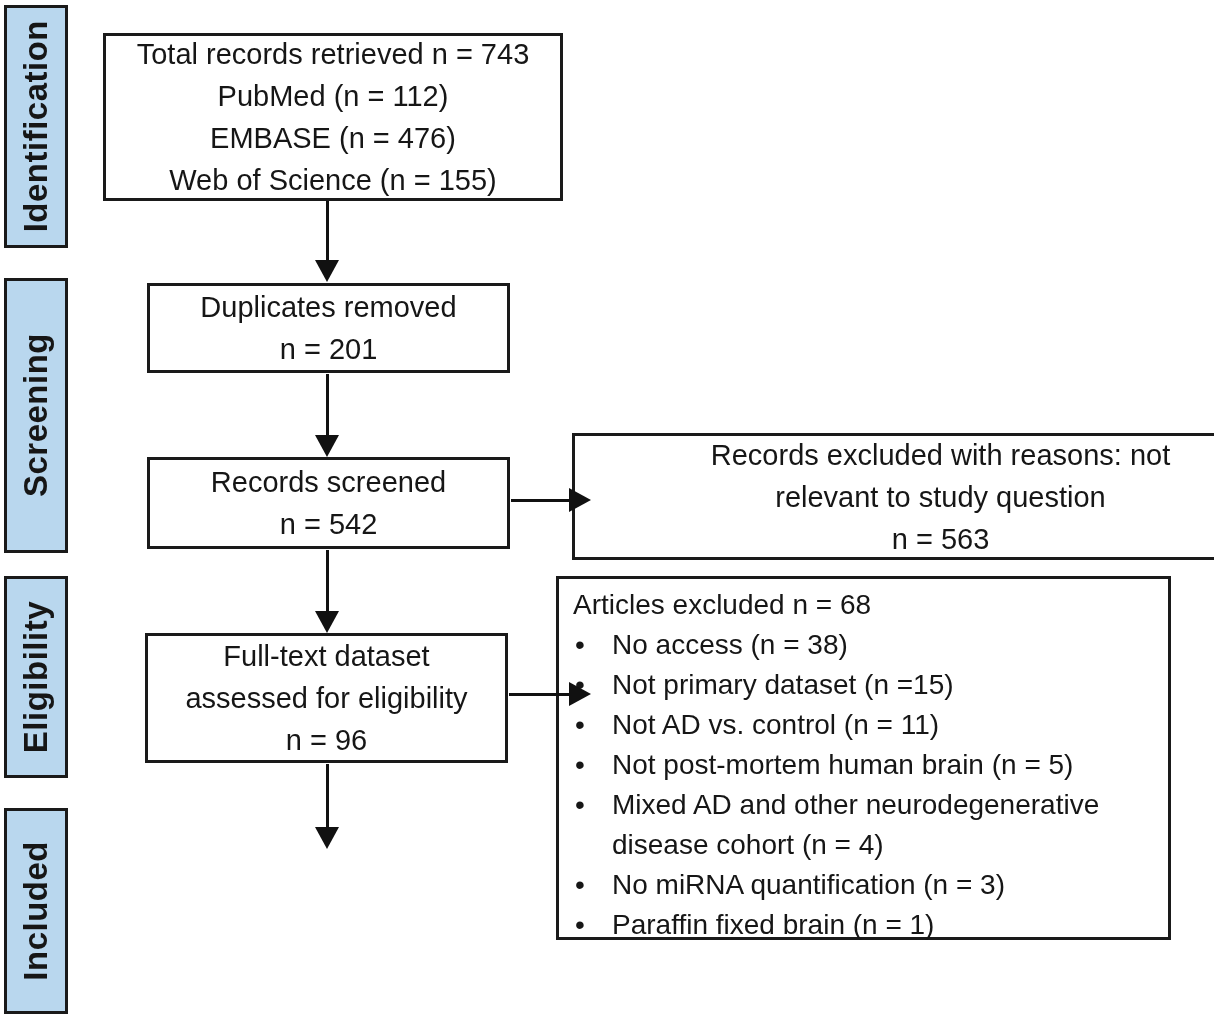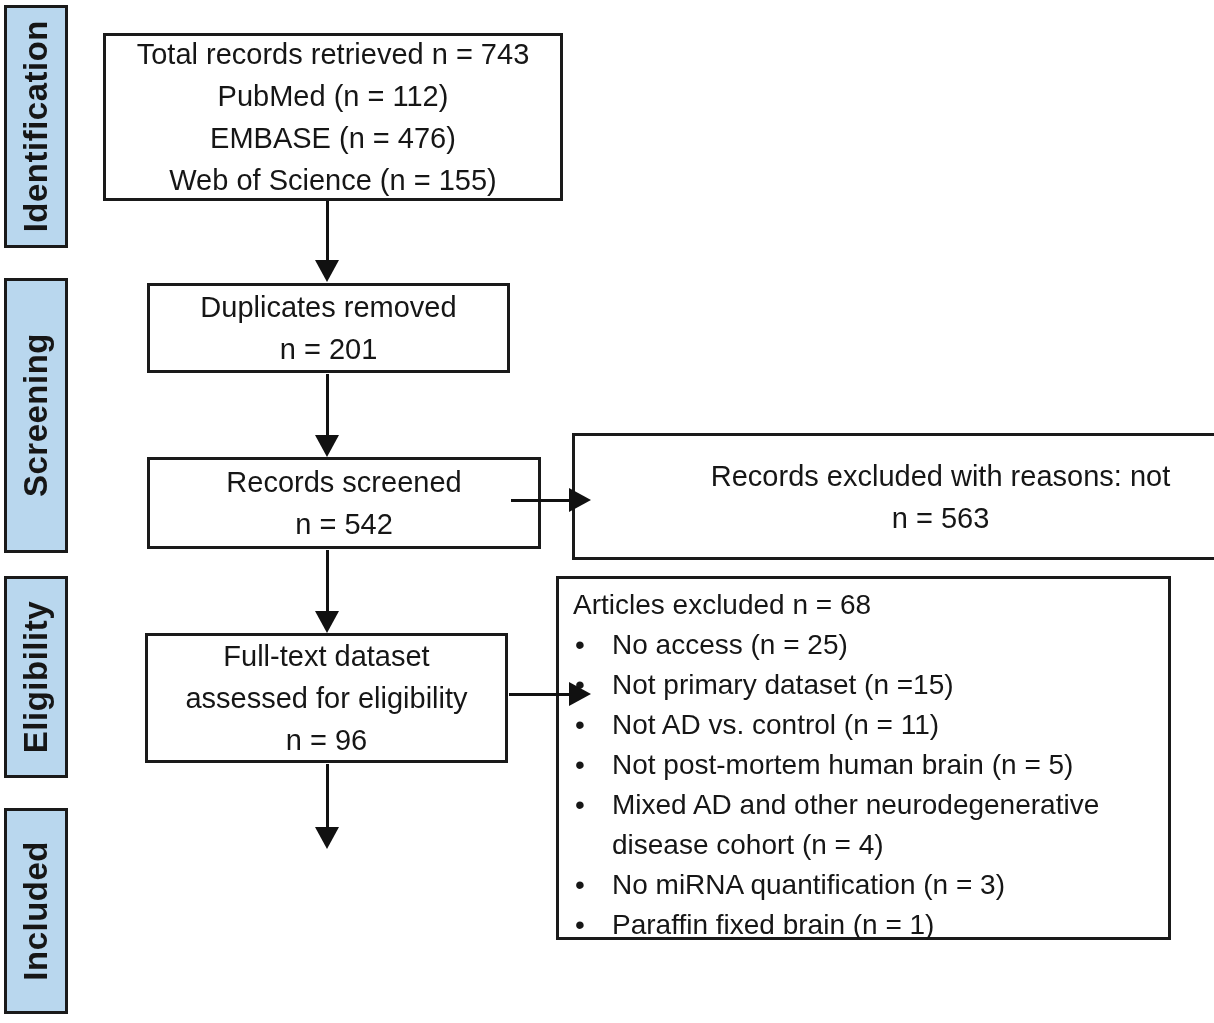--- a/index.html
+++ b/index.html
@@ -24,21 +24,21 @@
   .st-included{top:808px;height:206px}
 
   
   .fbox{
     position:absolute;background:#fff;border:3px solid #1a1a1a;box-sizing:border-box;
     display:flex;flex-direction:column;justify-content:center;align-items:center;
     text-align:left;font-size:29px;line-height:42px;
   }
   .b1{left:103px;top:33px;width:460px;height:168px}
   .b2{left:147px;top:283px;width:363px;height:90px}
-  .b3{left:147px;top:457px;width:394px;height:92px}
+  .b3{left:147px;top:457px;width:363px;height:92px}
   .b4{left:145px;top:633px;width:363px;height:130px}
   .b5{left:148px;top:849px;width:362px;height:93px}
   .side1{left:572px;top:433px;width:737px;height:127px}
 
   
   .sbox2{
     position:absolute;left:556px;top:576px;width:615px;height:364px;
     background:#fff;border:3px solid #1a1a1a;box-sizing:border-box;
     font-size:28px;line-height:40px;padding:6px 8px 0 12px;text-align:left;
   }
@@ -103,28 +103,29 @@
 
   <div class="fbox b4">
     <div>Full-text dataset</div>
     <div>assessed for eligibility</div>
     <div>n = 96</div>
   </div>
 
 
   <div class="fbox side1">
     <div>Records excluded with reasons: not</div>
+    <div>relevant to study question</div>
     <div>n = 563</div>
   </div>
 
   <div class="sbox2">
     <div class="title">Articles excluded n = 68</div>
     <div class="bullet-row">
       <span class="bullet-marker">•</span>
-      <span class="bullet-text">No access (n = 25)</span>
+      <span class="bullet-text">No access (n = 38)</span>
     </div>
     <div class="bullet-row">
       <span class="bullet-marker">•</span>
       <span class="bullet-text">Not primary dataset (n =15)</span>
     </div>
     <div class="bullet-row">
       <span class="bullet-marker">•</span>
       <span class="bullet-text">Not AD vs. control (n = 11)</span>
     </div>
     <div class="bullet-row">

